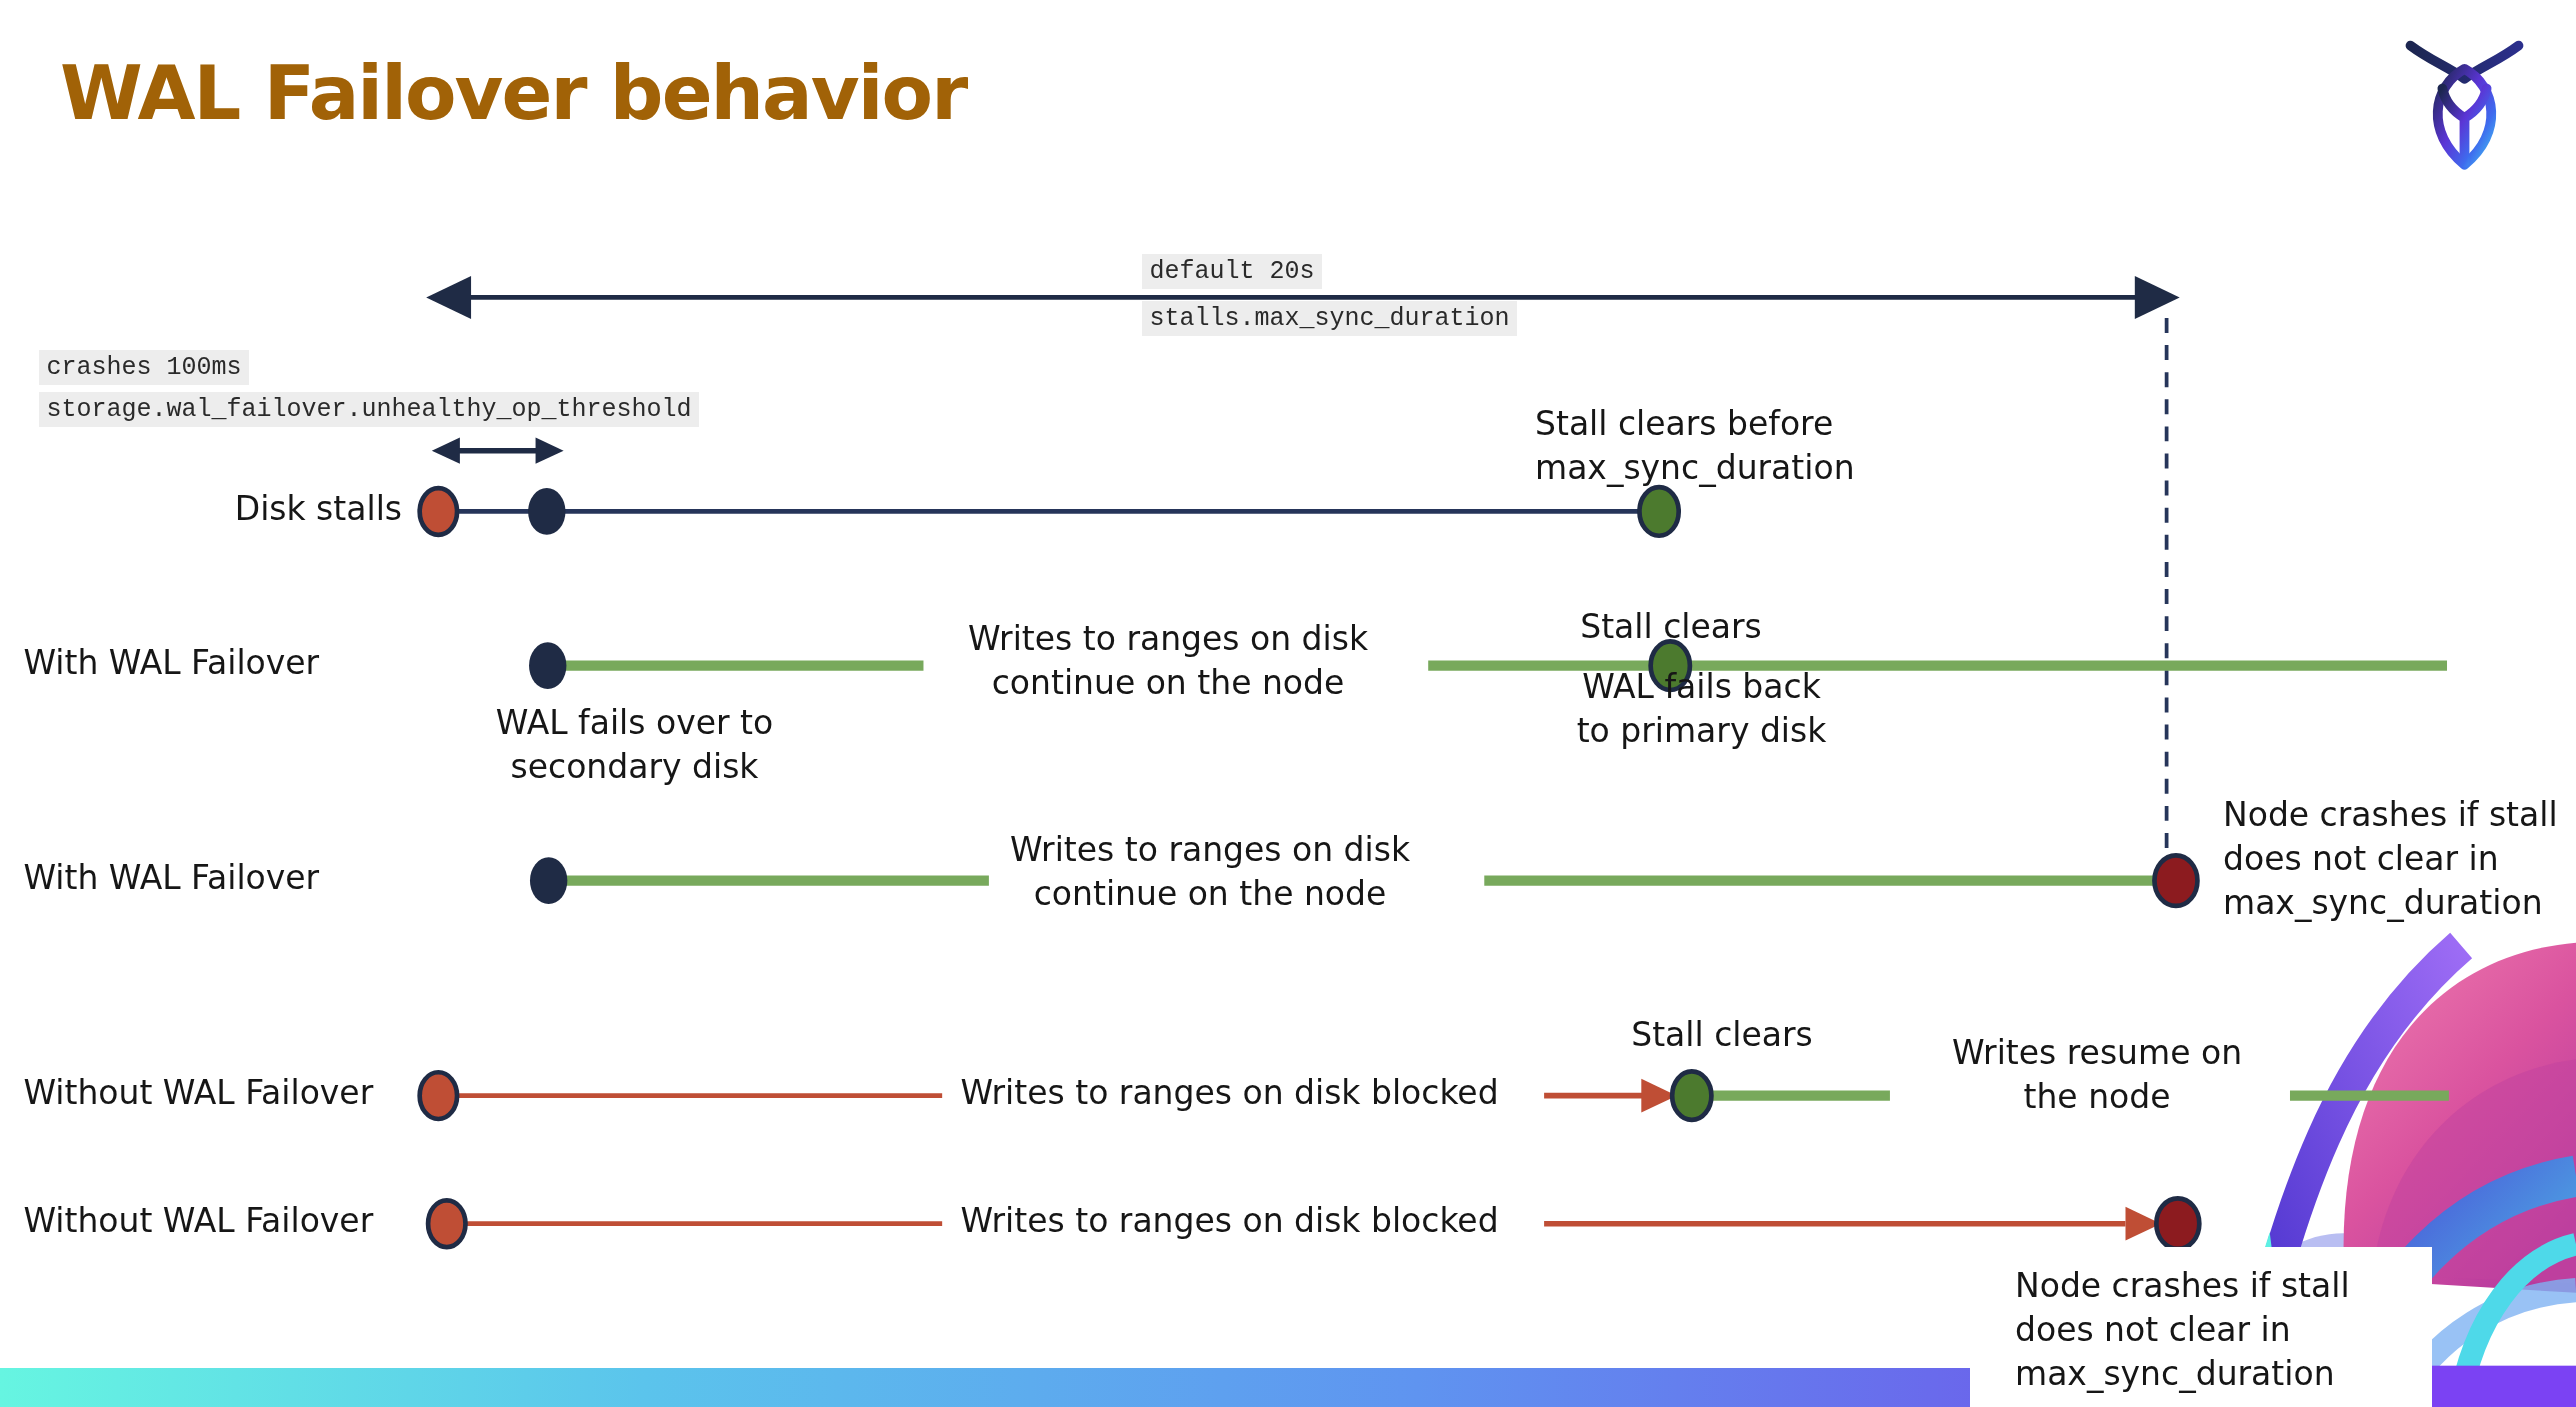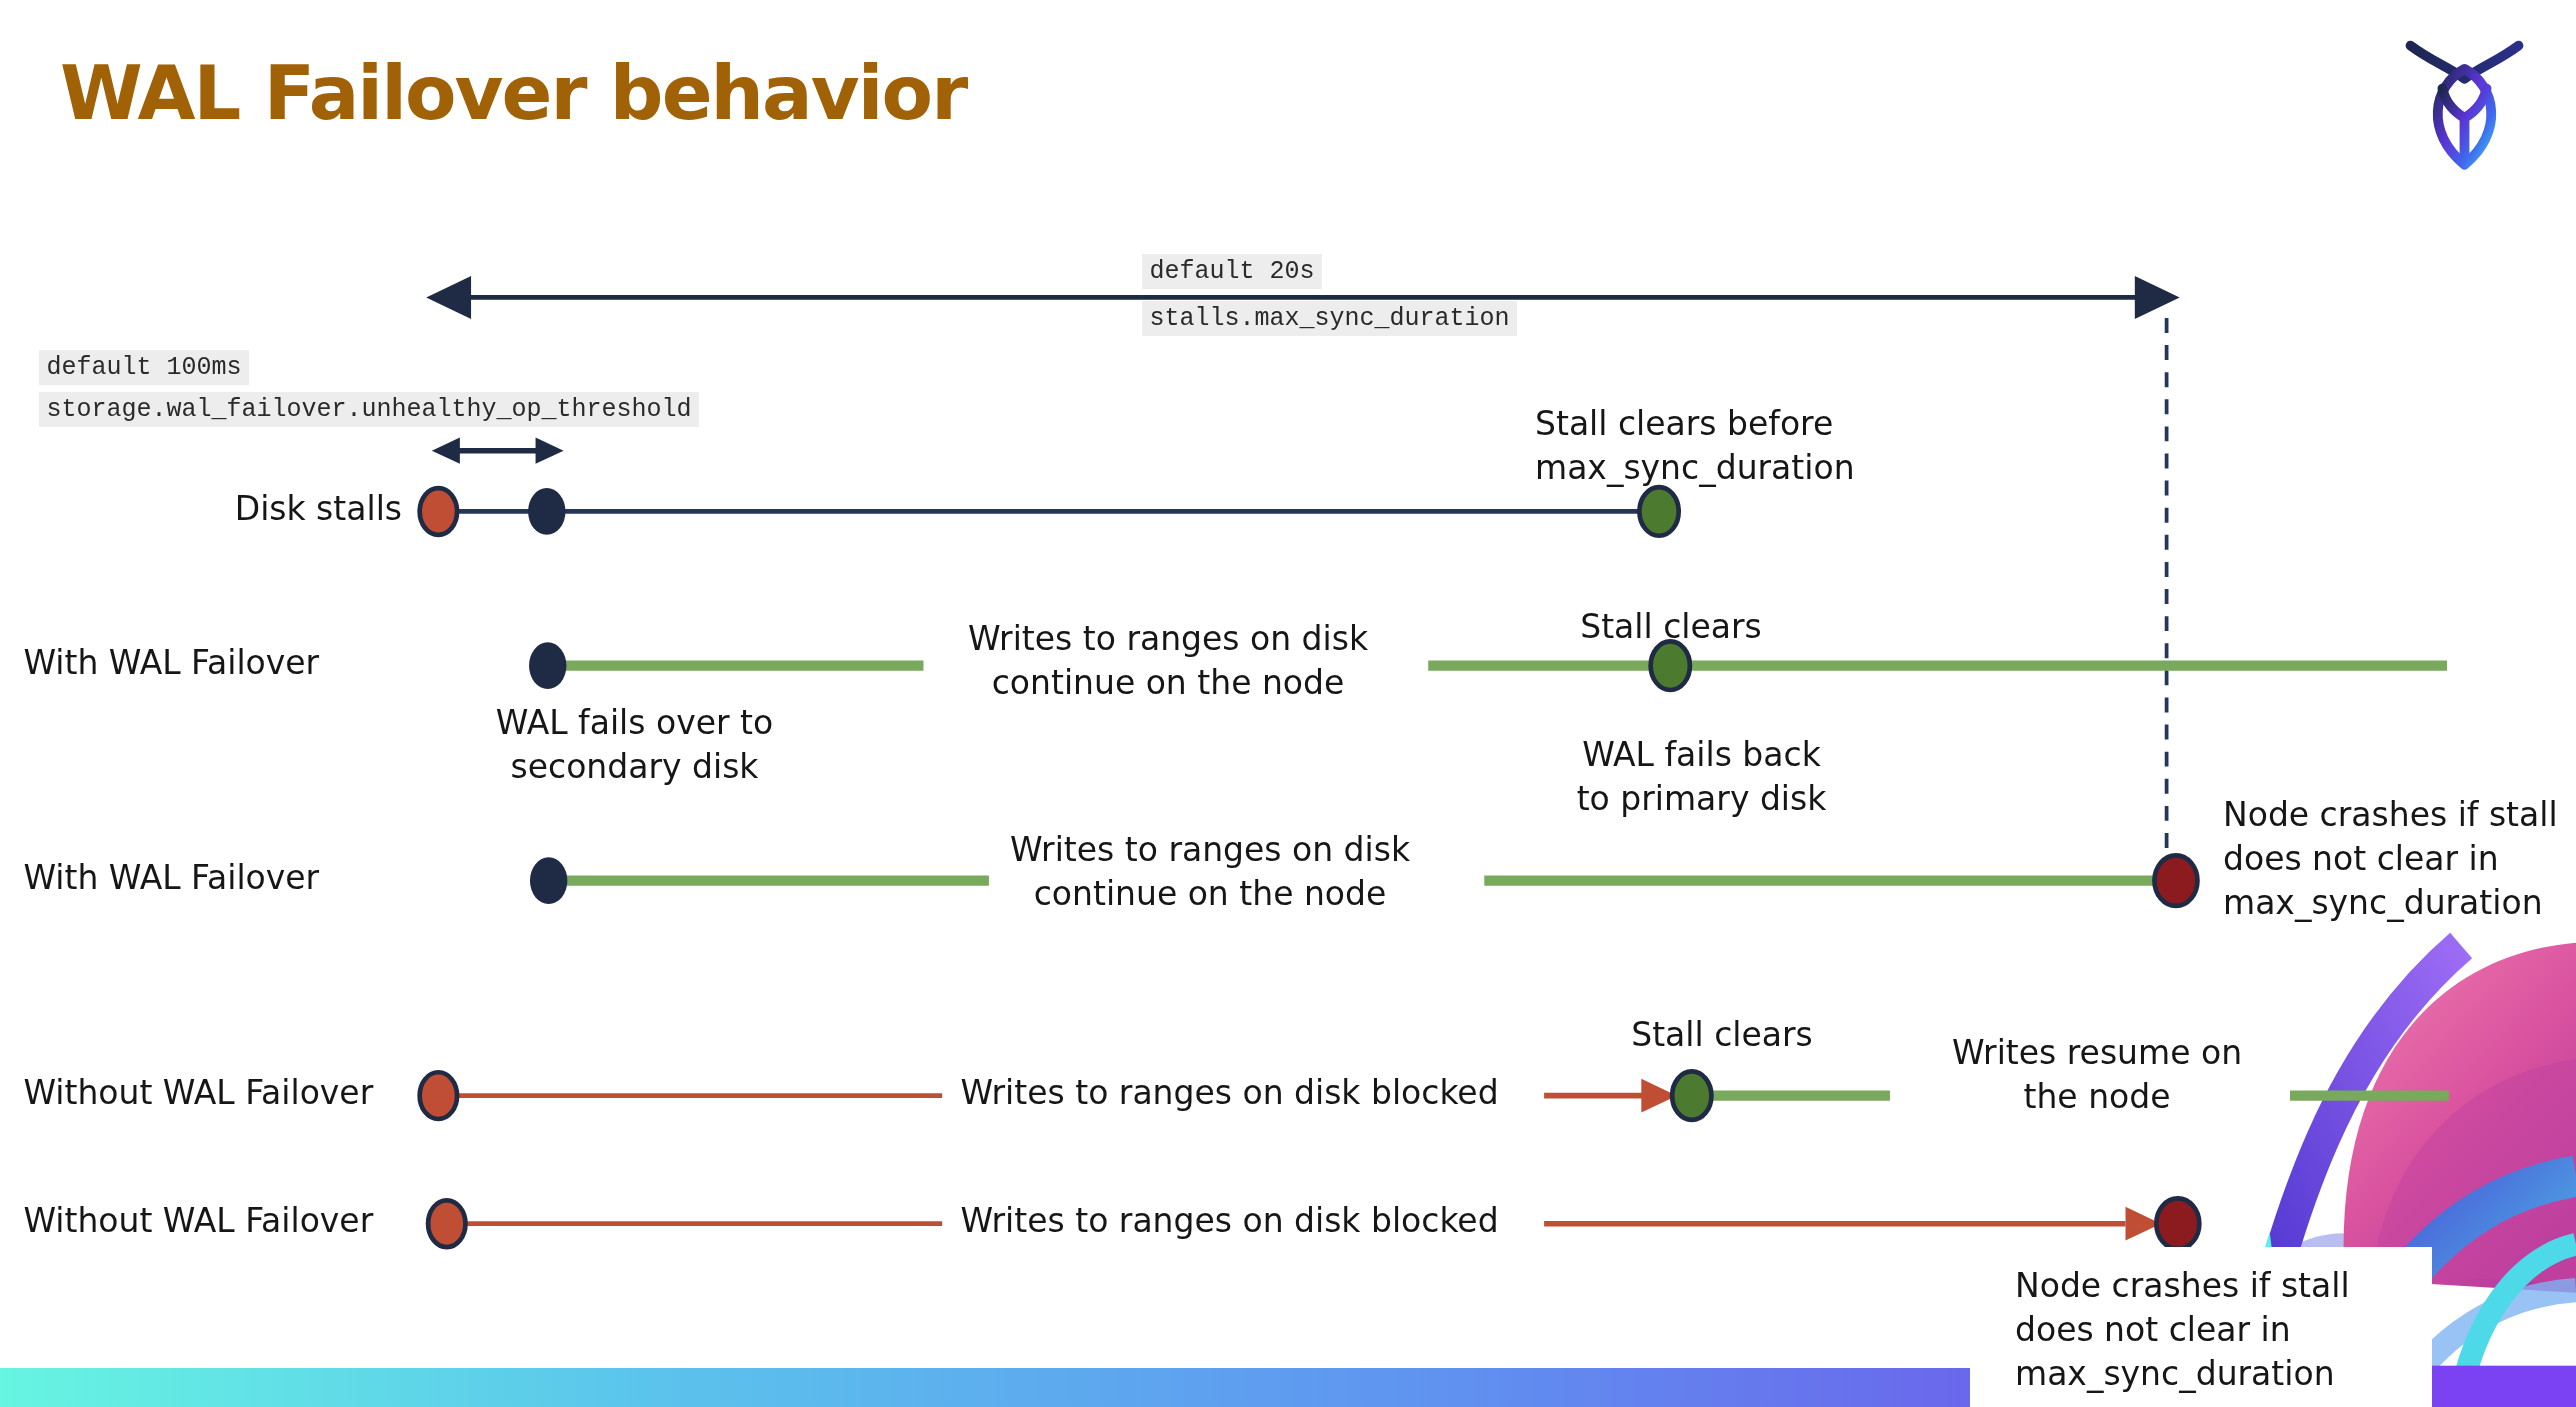--- a/index.html
+++ b/index.html
@@ -135,34 +135,34 @@
       <line x1="478" y1="1309" x2="1008" y2="1309" style="stroke:var(--red);stroke-width:5"></line>
       <line x1="1652" y1="1309" x2="2274" y2="1309" style="stroke:var(--red);stroke-width:6"></line>
       <polygon points="2312,1309 2274,1291 2274,1327" style="fill:var(--red)"></polygon>
       <ellipse cx="478" cy="1309" rx="20" ry="25" style="fill:var(--red);stroke:var(--navy);stroke-width:5"></ellipse>
       <ellipse cx="2330" cy="1309" rx="23" ry="27" style="fill:var(--dark-red);stroke:var(--navy);stroke-width:5"></ellipse>
     </g>
   </svg>
 
   <div class="abs mono-label txt" style="left:1142px;top:254px">default 20s</div>
   <div class="abs mono-label txt" style="left:1142px;top:301px">stalls.max_sync_duration</div>
-  <div class="abs mono-label txt" style="left:39px;top:350px">default 100ms</div>
+  <div class="abs mono-label txt" style="left:39px;top:350px">crashes 100ms</div>
   <div class="abs mono-label txt" style="left:39px;top:392px">storage.wal_failover.unhealthy_op_threshold</div>
 
   <div class="abs row-label right txt" style="left:215px;top:489px;width:187px">Disk stalls</div>
   <div class="abs caption txt" style="left:1535px;top:402px">Stall clears before
 max_sync_duration</div>
 
   <div class="abs row-label txt" style="left:23.4px;top:643px">With WAL Failover</div>
   <div class="abs caption center txt" style="left:438px;top:701px;width:393px">WAL fails over to
 secondary disk</div>
   <div class="abs caption center txt" style="left:953px;top:617px;width:430px">Writes to ranges on disk
 continue on the node</div>
   <div class="abs caption center txt" style="left:1559px;top:605px;width:224px">Stall clears</div>
-  <div class="abs caption center txt" style="left:1505px;top:733px;width:393px">WAL fails  back
+  <div class="abs caption center txt" style="left:1505px;top:665px;width:393px">WAL fails  back
 to primary disk</div>
 
   <div class="abs row-label txt" style="left:23.4px;top:858px">With WAL Failover</div>
   <div class="abs caption center txt" style="left:995px;top:828px;width:430px">Writes to ranges on disk
 continue on the node</div>
   <div class="abs caption txt" style="left:2223px;top:793px">Node crashes if stall
 does not clear in
 max_sync_duration</div>
 
   <div class="abs row-label txt" style="left:23.4px;top:1073px">Without WAL Failover</div>

